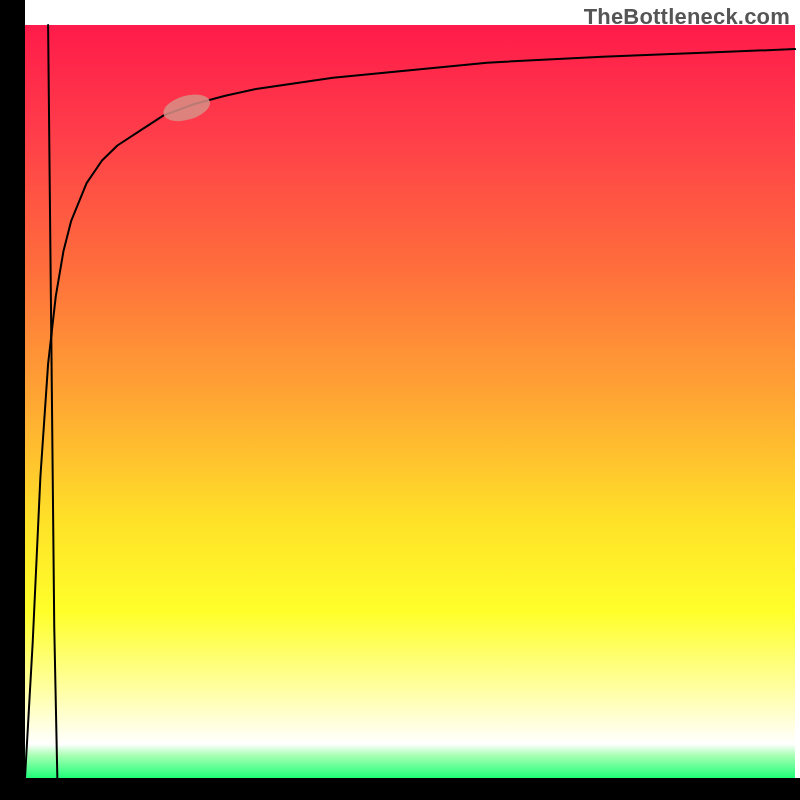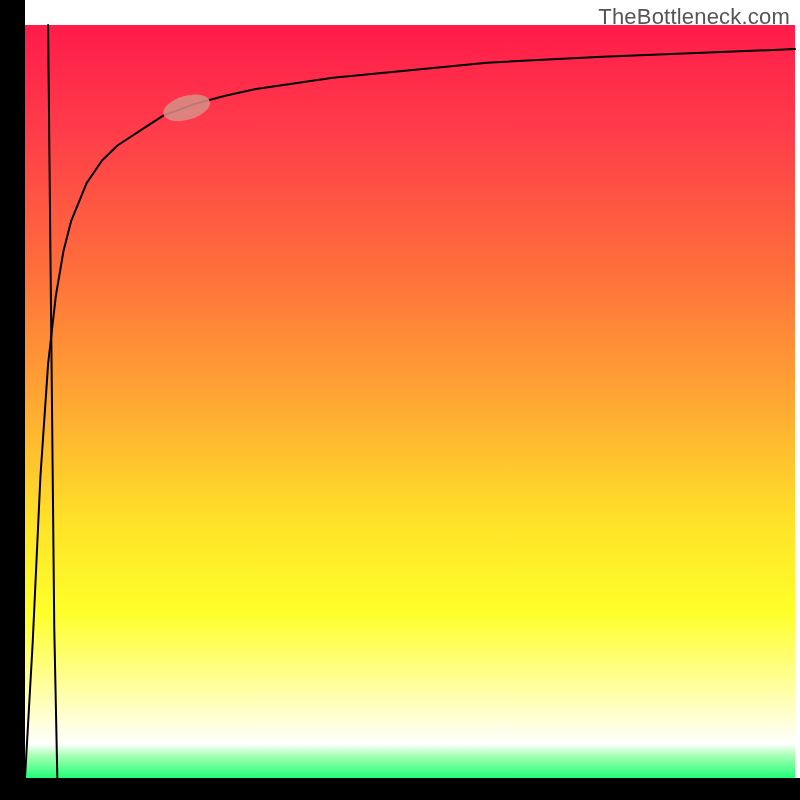--- a/index.html
+++ b/index.html
@@ -20,21 +20,21 @@
     left: 0;
     width: 800px;
     height: 800px;
   }
   .watermark {
     position: absolute;
     top: 4px;
     right: 10px;
     color: #555555;
     font-size: 22px;
-    font-weight: 400;
+    font-weight: 700;
     letter-spacing: 0.2px;
   }
 </style>
 </head>
 <body>
 
 <svg class="chart-canvas" viewBox="0 0 800 800" preserveAspectRatio="none">
   <defs>
     <linearGradient id="bg-grad" x1="0" y1="0" x2="0" y2="1">
         <stop offset="0%" stop-color="#ff1b4a"></stop>

